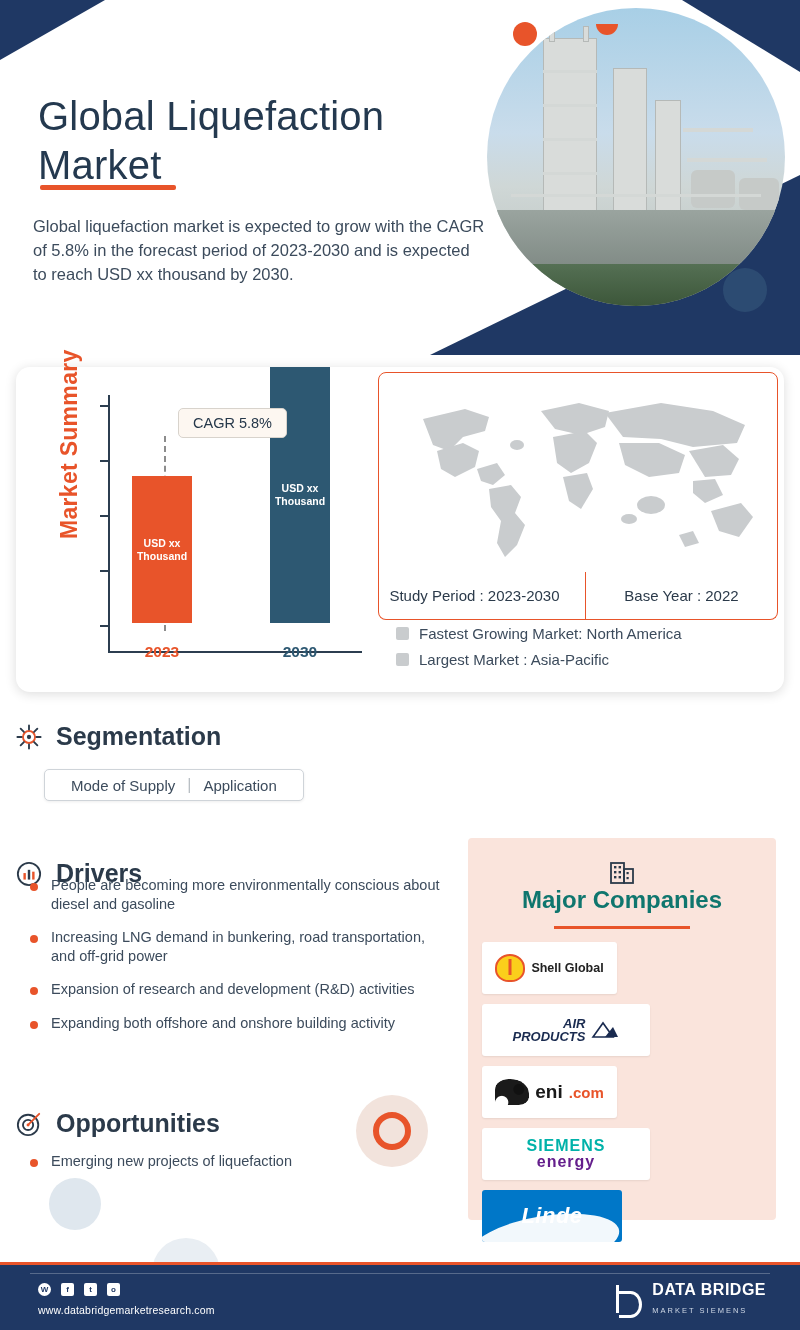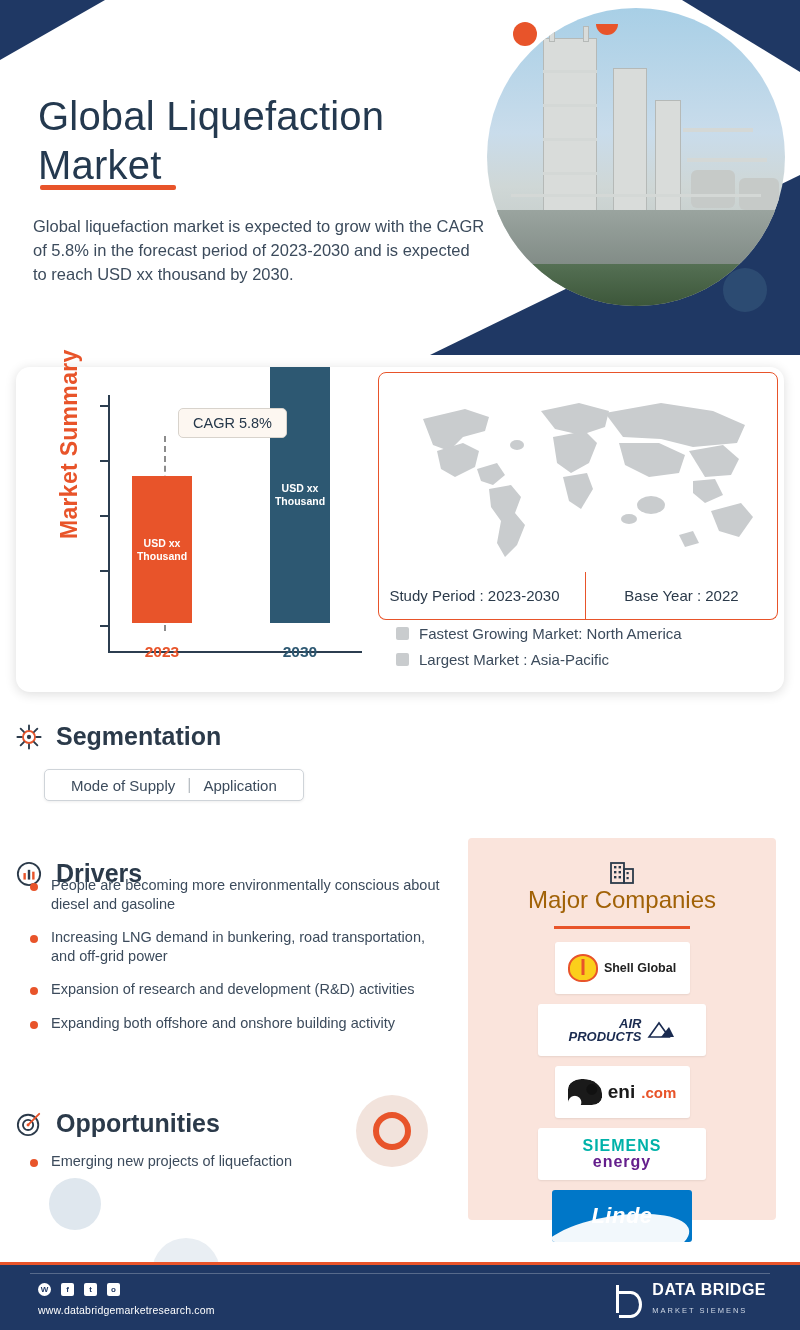--- a/index.html
+++ b/index.html
@@ -314,32 +314,32 @@
     position: absolute;
     left: 468px; top: 838px;
     width: 308px; height: 382px;
     background: #fae4dc;
     border-radius: 4px;
   }
   .comp-icon { position: absolute; left: 142px; top: 20px; }
   .comp-title {
     position: absolute; left: 0; right: 0; top: 48px;
     text-align: center;
-    font-size: 24px; font-weight: normal; color: #a16207;
+    font-size: 24px; font-weight: bold; color: #0f766e;
   }
   .comp-underline {
     position: absolute; left: 86px; top: 88px;
     width: 136px; height: 3px; background: #e8542a;
   }
   .logo-grid {
     position: absolute;
     left: 14px; top: 104px;
     width: 280px;
     display: flex; flex-wrap: wrap; gap: 10px;
-    justify-content: center;
+    justify-content: space-between;
   }
   .logo-card {
     width: 135px; height: 52px;
     background: #fff;
     border-radius: 3px;
     display: flex; align-items: center; justify-content: center;
     gap: 6px;
     box-shadow: 0 1px 2px rgba(0,0,0,.08);
     overflow: hidden;
   }

